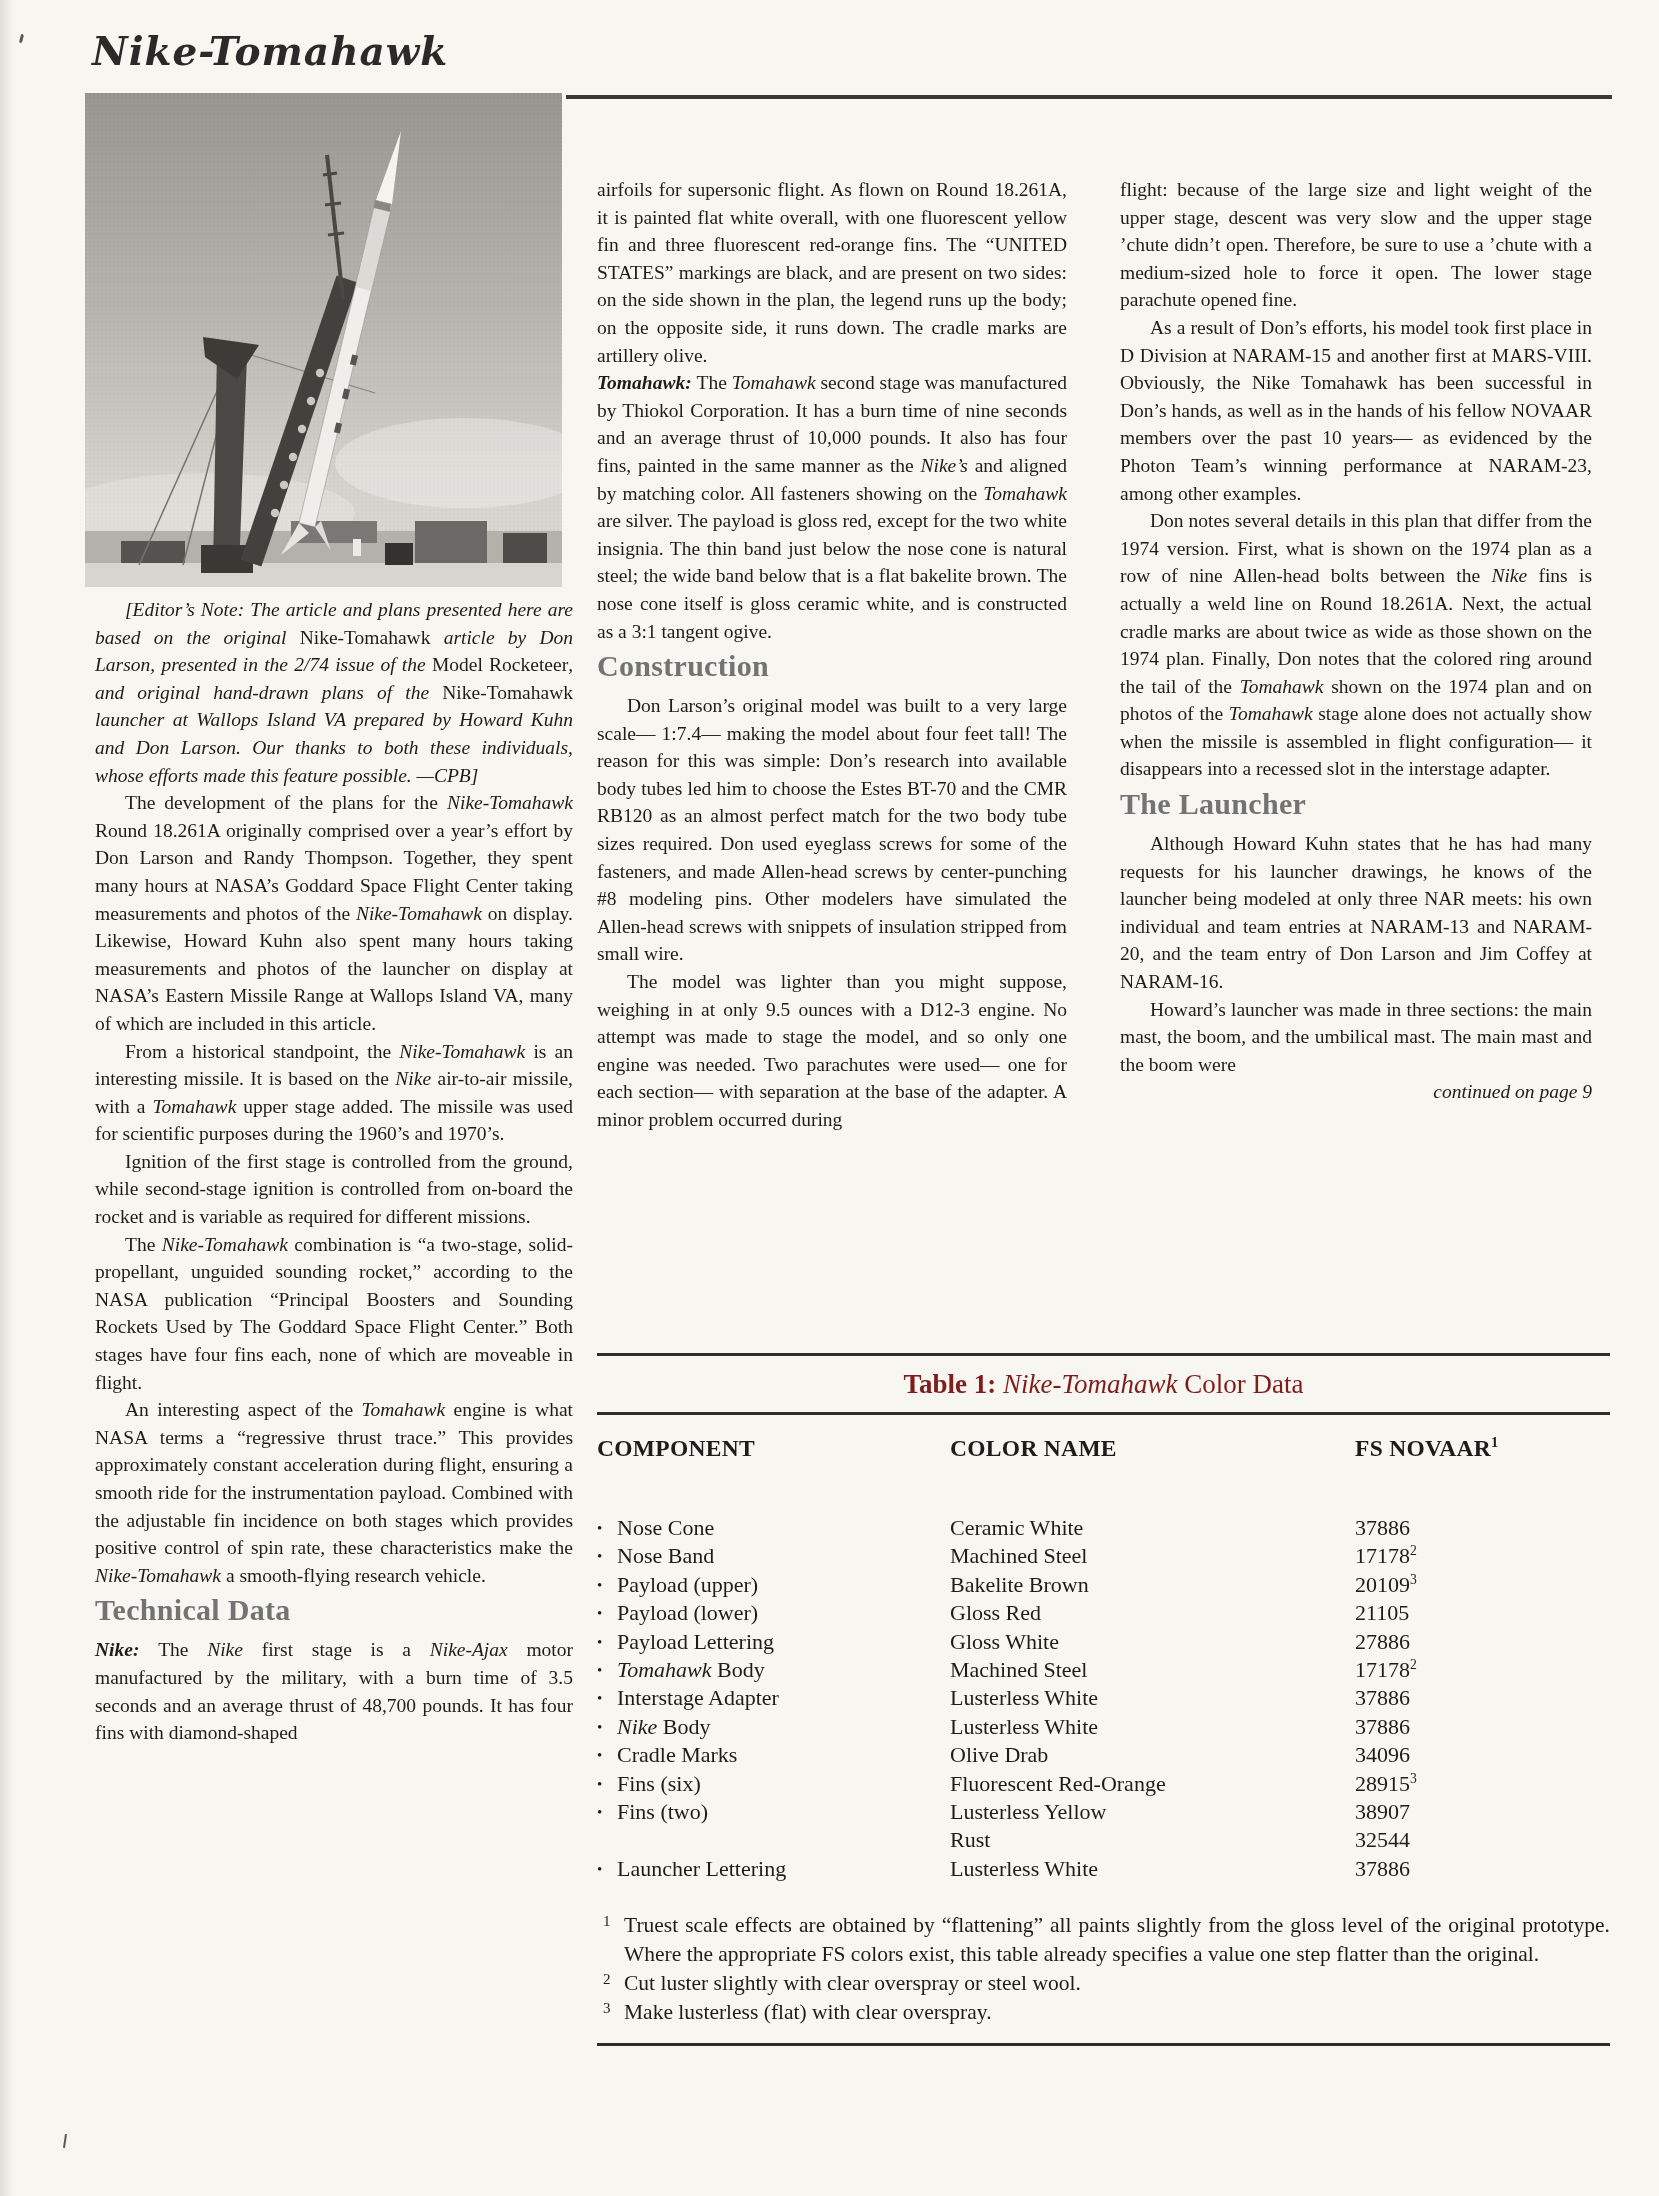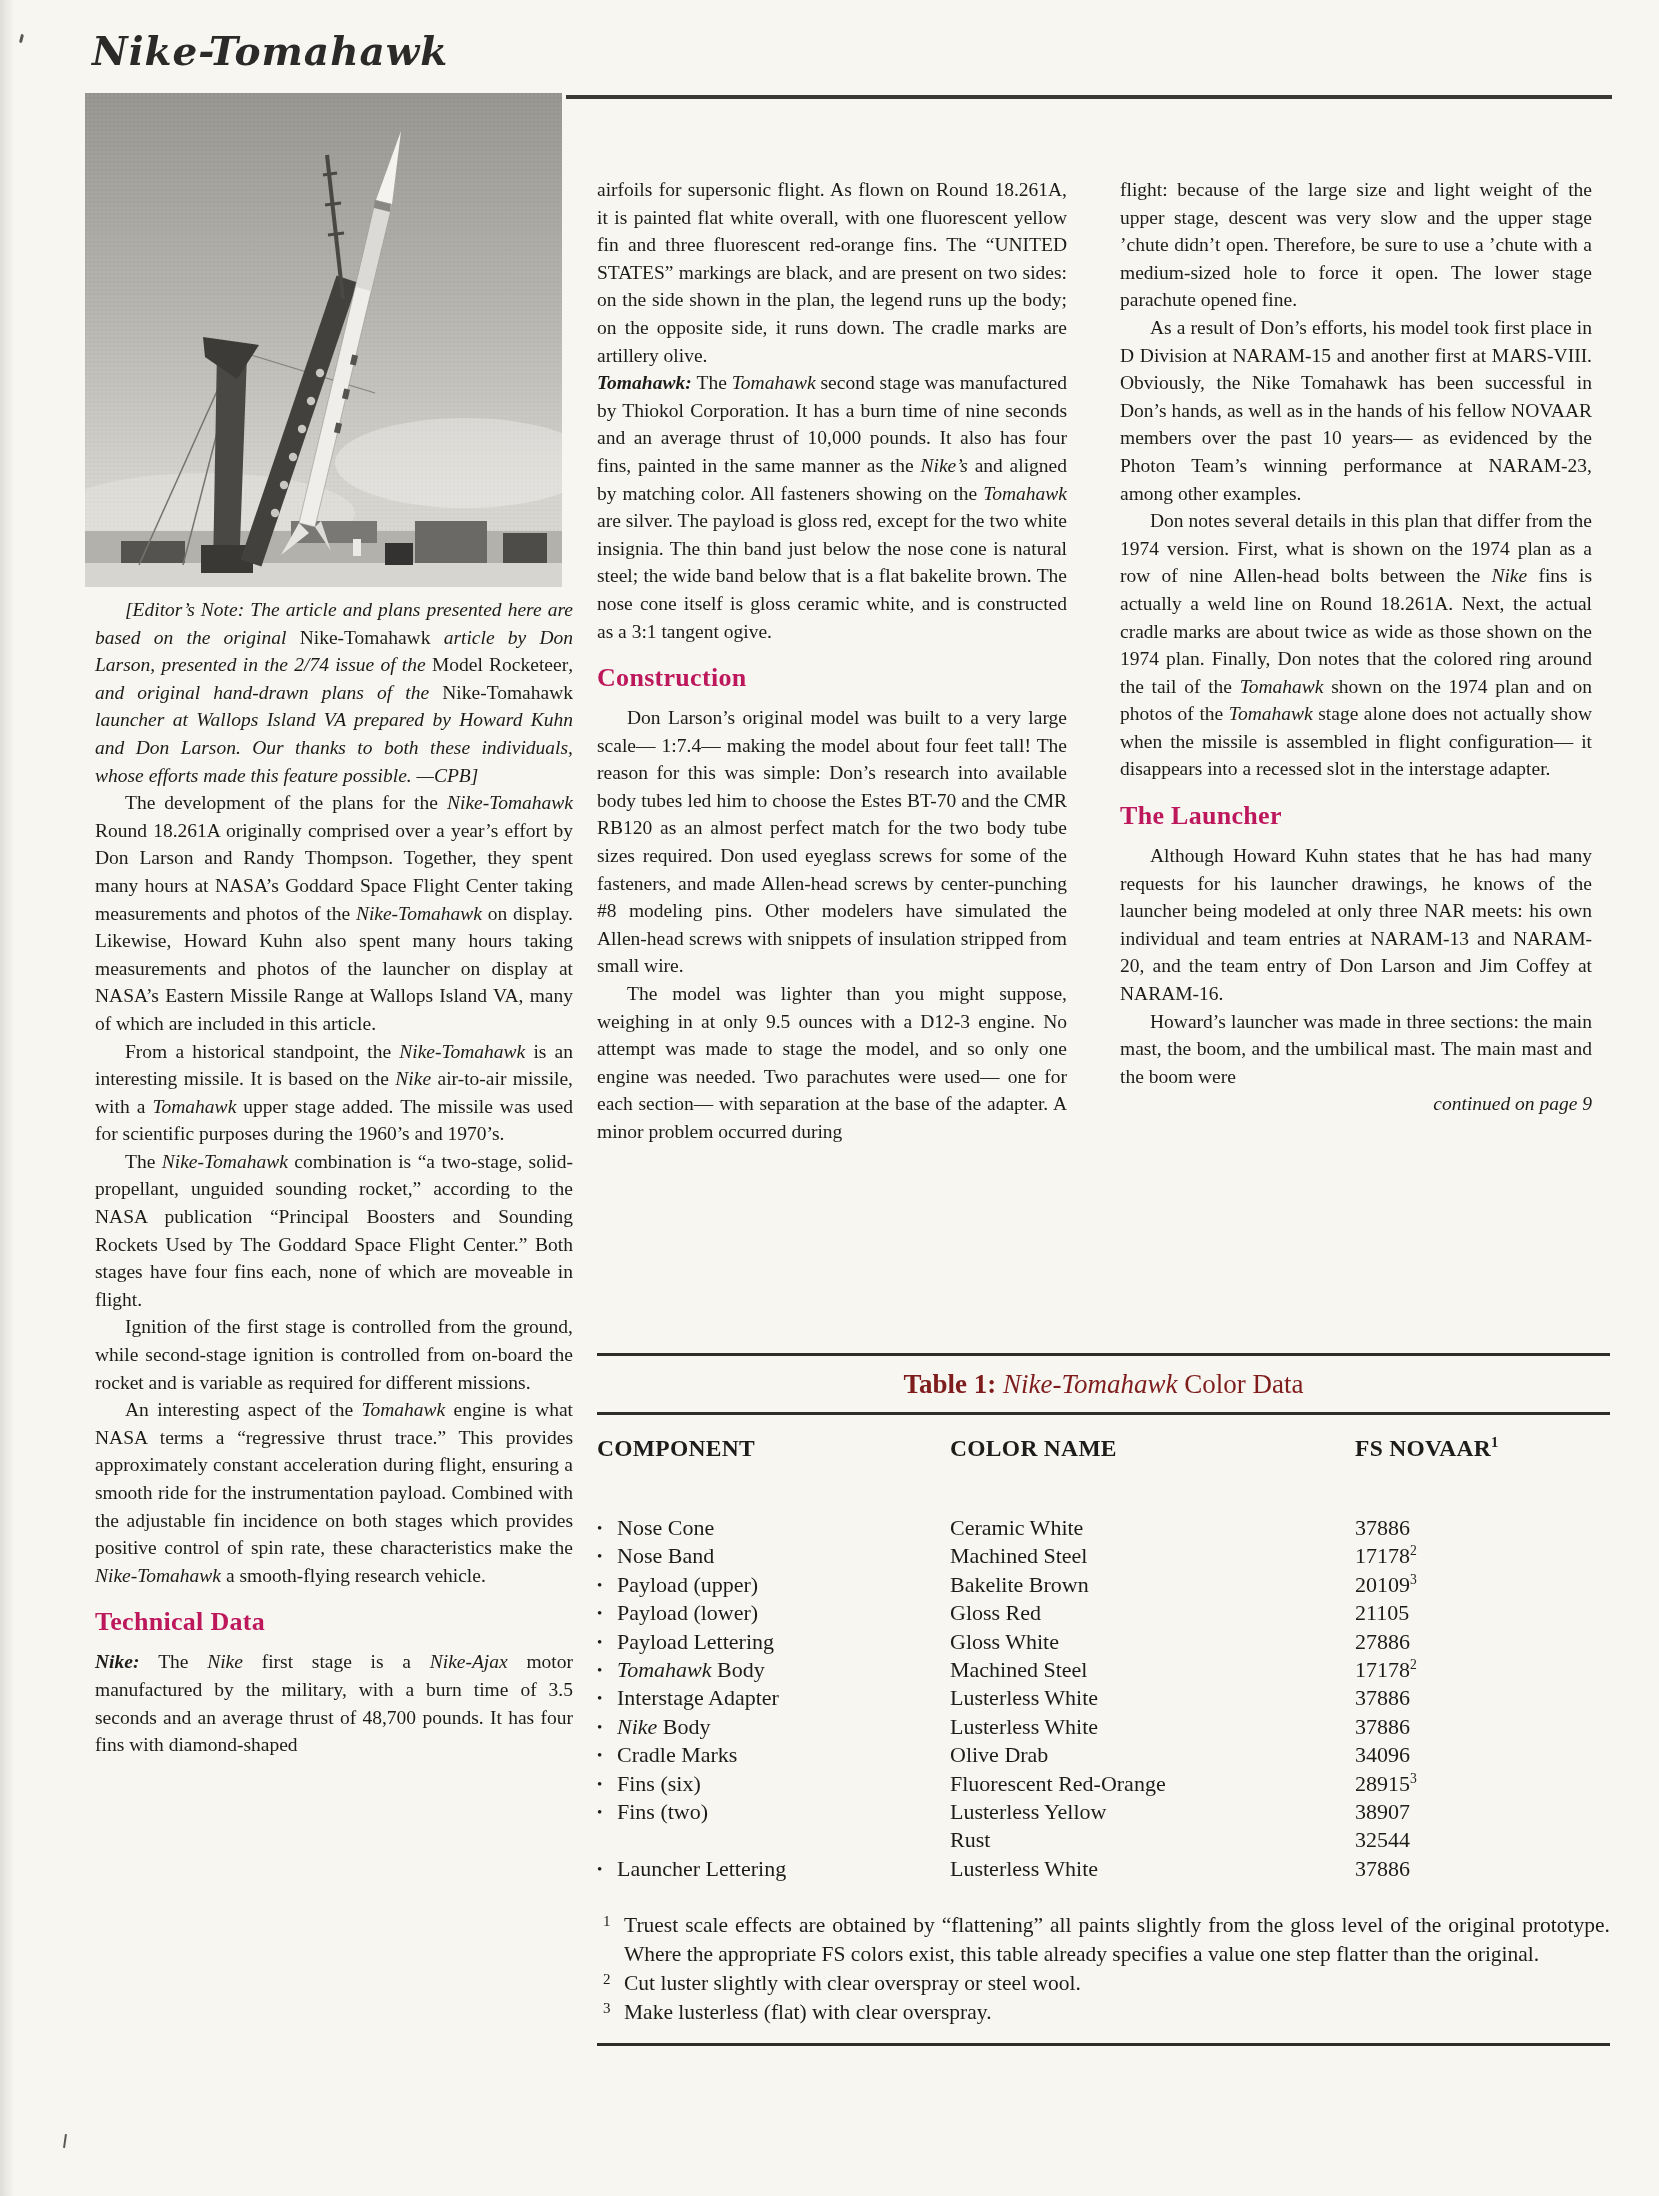--- a/index.html
+++ b/index.html
@@ -21,21 +21,21 @@
   
   #photo{position:absolute;left:85px;top:93px;width:477px;height:494px;background:#bcbab6;}
   #photo svg{display:block;}
   
   .col{position:absolute;}
   #col-left{left:95px;top:596px;width:478px;}
   #col-middle{left:597px;top:176px;width:470px;}
   #col-right{left:1120px;top:176px;width:472px;}
   .col p{margin:0;text-align:justify;font-size:19.5px;line-height:27.6px;color:#1d1c1a;}
   .col p.ind{text-indent:30px;}
-  .col h2{margin:16px 0 9px 0;font-size:26px;line-height:34px;font-weight:bold;color:#be185d;letter-spacing:0.3px;}
+  .col h2{margin:4px 0 9px 0;font-size:30px;line-height:34px;font-weight:bold;color:#737373;letter-spacing:0.3px;}
   .it{font-style:italic;}
   .bd{font-weight:bold;}
   .continued{margin-top:3px;text-align:right;font-style:italic;font-size:19.5px;}
   
   #color-table{position:absolute;left:597px;top:1353px;width:1013px;}
   .rule{height:3px;background:#2e2d2a;}
   #table-title{text-align:center;font-size:27px;margin:13px 0 12px 0;color:#7f1d1d;}
   #table-head{display:grid;grid-template-columns:353px 405px 1fr;margin-top:20px;
     font-weight:bold;font-size:23.5px;letter-spacing:0.3px;}
   #table-rows{margin-top:52px;}
@@ -124,22 +124,22 @@
       <rect x="266" y="262" width="6" height="10" fill="#55534f" transform="rotate(13 269 267)"></rect>
 
       <rect x="268" y="446" width="8" height="17" fill="#eceae6"></rect>
     </svg>
   </div>
 
   <div id="col-left" class="col">
       <p class="ind"><span class="it">[Editor’s Note: The article and plans presented here are based on the original </span><span>Nike-Tomahawk</span><span class="it"> article by Don Larson, presented in the 2/74 issue of the </span><span>Model Rocketeer</span><span class="it">, and original hand-drawn plans of the </span><span>Nike-Tomahawk</span><span class="it"> launcher at Wallops Island VA prepared by Howard Kuhn and Don Larson. Our thanks to both these individuals, whose efforts made this feature possible. —CPB]</span></p>
       <p class="ind"><span>The development of the plans for the </span><span class="it">Nike-Tomahawk</span><span> Round 18.261A originally comprised over a year’s effort by Don Larson and Randy Thompson. Together, they spent many hours at NASA’s Goddard Space Flight Center taking measurements and photos of the </span><span class="it">Nike-Tomahawk</span><span> on display. Likewise, Howard Kuhn also spent many hours taking measurements and photos of the launcher on display at NASA’s Eastern Missile Range at Wallops Island VA, many of which are included in this article.</span></p>
       <p class="ind"><span>From a historical standpoint, the </span><span class="it">Nike-Tomahawk</span><span> is an interesting missile. It is based on the </span><span class="it">Nike</span><span> air-to-air missile, with a </span><span class="it">Tomahawk</span><span> upper stage added. The missile was used for scientific purposes during the 1960’s and 1970’s.</span></p>
+      <p class="ind"><span>Ignition of the first stage is controlled from the ground, while second-stage ignition is controlled from on-board the rocket and is variable as required for different missions.</span></p>
       <p class="ind"><span>The </span><span class="it">Nike-Tomahawk</span><span> combination is “a two-stage, solid-propellant, unguided sounding rocket,” according to the NASA publication “Principal Boosters and Sounding Rockets Used by The Goddard Space Flight Center.” Both stages have four fins each, none of which are moveable in flight.</span></p>
-      <p class="ind"><span>Ignition of the first stage is controlled from the ground, while second-stage ignition is controlled from on-board the rocket and is variable as required for different missions.</span></p>
       <p class="ind"><span>An interesting aspect of the </span><span class="it">Tomahawk</span><span> engine is what NASA terms a “regressive thrust trace.” This provides approximately constant acceleration during flight, ensuring a smooth ride for the instrumentation payload. Combined with the adjustable fin incidence on both stages which provides positive control of spin rate, these characteristics make the </span><span class="it">Nike-Tomahawk</span><span> a smooth-flying research vehicle.</span></p>
       <h2>Technical Data</h2>
       <p><span class="it bd">Nike: </span><span>The </span><span class="it">Nike</span><span> first stage is a </span><span class="it">Nike-Ajax</span><span> motor manufactured by the military, with a burn time of 3.5 seconds and an average thrust of 48,700 pounds. It has four fins with diamond-shaped</span></p>
     </div>
 
   <div id="col-middle" class="col">
       <p><span>airfoils for supersonic flight. As flown on Round 18.261A, it is painted flat white overall, with one fluorescent yellow fin and three fluorescent red-orange fins. The “UNITED STATES” markings are black, and are present on two sides: on the side shown in the plan, the legend runs up the body; on the opposite side, it runs down. The cradle marks are artillery olive.</span></p>
       <p><span class="it bd">Tomahawk: </span><span>The </span><span class="it">Tomahawk</span><span> second stage was manufactured by Thiokol Corporation. It has a burn time of nine seconds and an average thrust of 10,000 pounds. It also has four fins, painted in the same manner as the </span><span class="it">Nike’s</span><span> and aligned by matching color. All fasteners showing on the </span><span class="it">Tomahawk</span><span> are silver. The payload is gloss red, except for the two white insignia. The thin band just below the nose cone is natural steel; the wide band below that is a flat bakelite brown. The nose cone itself is gloss ceramic white, and is constructed as a 3:1 tangent ogive.</span></p>
       <h2>Construction</h2>
       <p class="ind"><span>Don Larson’s original model was built to a very large scale— 1:7.4— making the model about four feet tall! The reason for this was simple: Don’s research into available body tubes led him to choose the Estes BT-70 and the CMR RB120 as an almost perfect match for the two body tube sizes required. Don used eyeglass screws for some of the fasteners, and made Allen-head screws by center-punching #8 modeling pins. Other modelers have simulated the Allen-head screws with snippets of insulation stripped from small wire.</span></p>

